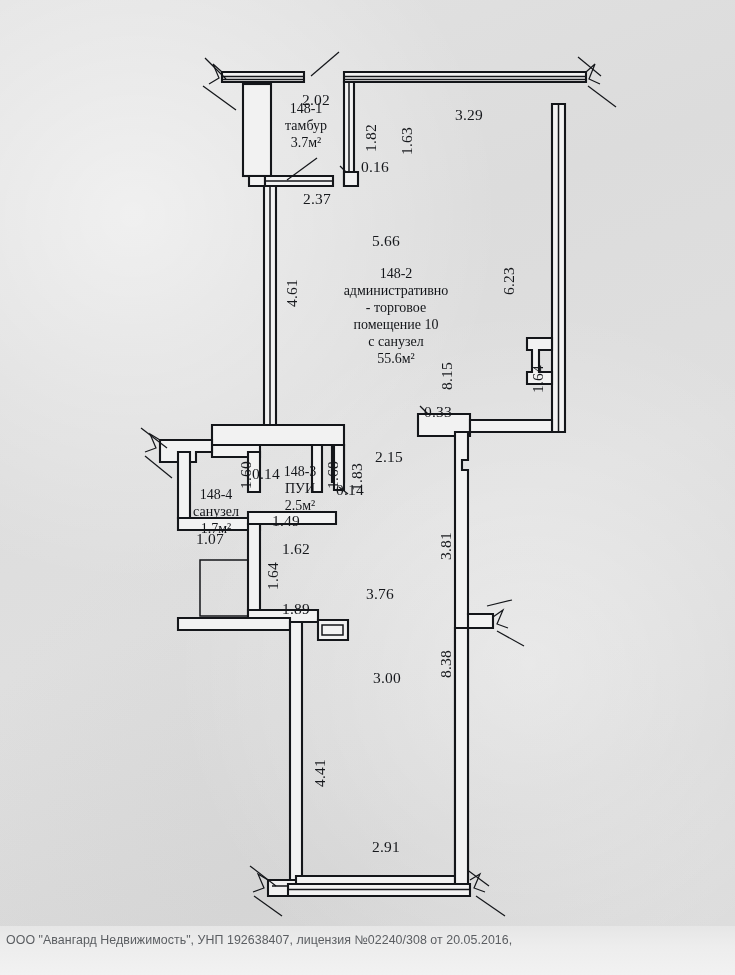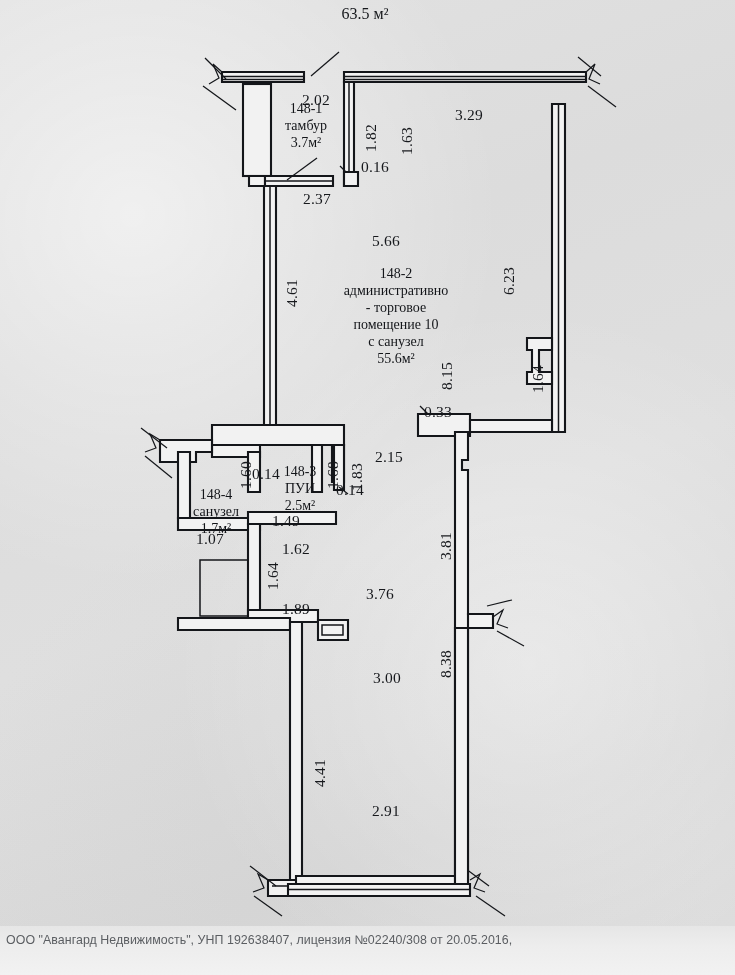--- a/index.html
+++ b/index.html
@@ -86,21 +86,20 @@
     white-space: nowrap;
   }
 </style>
 </head>
 <body>
 
 <div id="sheet"></div>
 <div id="footerband"></div>
 
 <div class="areatop" style="left:285px; top:4px; width:160px;">
-  <div>63.5 м²</div>
 </div>
 
 <svg class="plan" viewBox="0 0 735 975">
 
   <g>
     <path class="wall" d="M222,72 L304,72 L304,82 L222,82 Z"></path>
     <path class="wallthin" d="M222,76.5 L304,76.5"></path>
     <path class="wallthin" d="M222,79.5 L304,79.5"></path>
   </g>
 
@@ -312,21 +311,21 @@
 <div class="dimtxt" style="left:424px; top:403px;">0.33</div>
 <div class="dimtxt" style="left:375px; top:448px;">2.15</div>
 <div class="dimtxt" style="left:252px; top:465px;">0.14</div>
 <div class="dimtxt" style="left:336px; top:481px;">0.14</div>
 <div class="dimtxt" style="left:196px; top:530px;">1.07</div>
 <div class="dimtxt" style="left:272px; top:512px;">1.49</div>
 <div class="dimtxt" style="left:282px; top:540px;">1.62</div>
 <div class="dimtxt" style="left:282px; top:600px;">1.89</div>
 <div class="dimtxt" style="left:366px; top:585px;">3.76</div>
 <div class="dimtxt" style="left:373px; top:669px;">3.00</div>
-<div class="dimtxt" style="left:372px; top:802px;font-family:Liberation Serif, serif;">2.91</div>
+<div class="dimtxt" style="left:372px; top:838px;font-family:Liberation Serif, serif;">2.91</div>
 
 <div class="dimtxt vert" style="left:362px; top:152px;">1.82</div>
 <div class="dimtxt vert" style="left:398px; top:155px;">1.63</div>
 <div class="dimtxt vert" style="left:500px; top:295px;">6.23</div>
 <div class="dimtxt vert" style="left:283px; top:307px;">4.61</div>
 <div class="dimtxt vert" style="left:438px; top:390px;">8.15</div>
 <div class="dimtxt vert" style="left:529px; top:393px;">1.64</div>
 <div class="dimtxt vert" style="left:237px; top:489px;">1.60</div>
 <div class="dimtxt vert" style="left:324px; top:489px;">1.68</div>
 <div class="dimtxt vert" style="left:348px; top:491px;">1.83</div>

